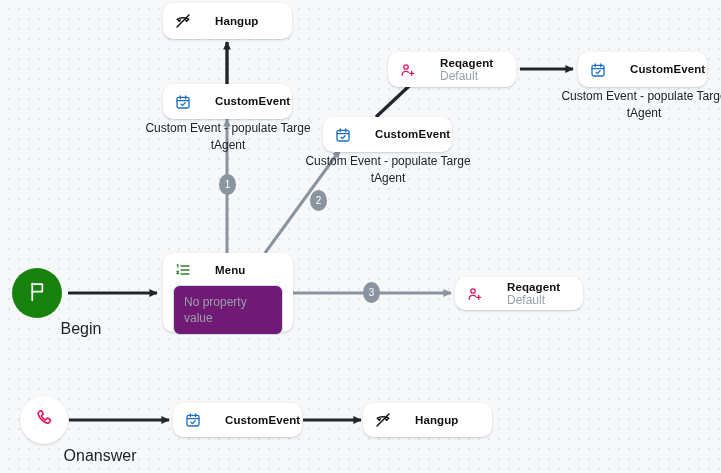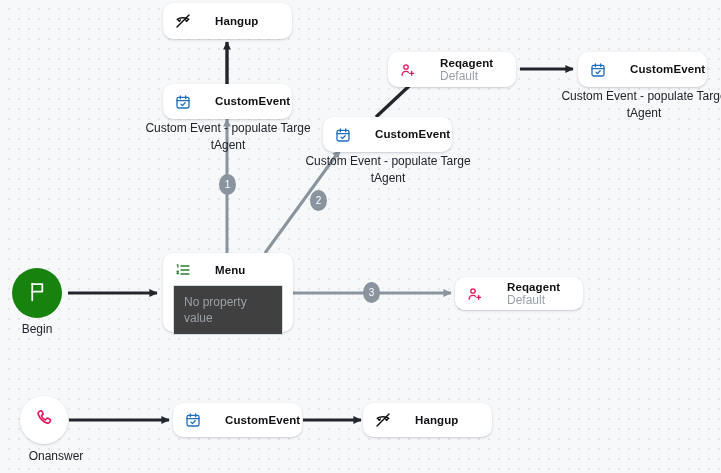--- a/index.html
+++ b/index.html
@@ -75,22 +75,22 @@
     padding: 9px 10px 10px 10px;
     justify-content: flex-start;
   }
   .menu-node .node-head {
     padding: 0 2px;
     margin-bottom: 7px;
   }
   .prop-box {
     flex: 1 1 auto;
     border: 1px solid #cfdde4;
-    border-radius: 0;
-    background: #404040;
+    border-radius: 7px;
+    background: #701a75;
     padding: 8px 10px;
     font-size: 12px;
     color: #9aa0a8;
     line-height: 16px;
   }
   .circle-node {
     position: absolute;
     border-radius: 50%;
     display: flex;
     align-items: center;
@@ -99,25 +99,26 @@
   }
   .circle-begin {
     background: #18820f;
   }
   .circle-onanswer {
     background: #ffffff;
     box-shadow: 0 1px 3px rgba(16,24,40,0.13), 0 1px 1px rgba(16,24,40,0.05);
   }
   .circle-caption {
     position: absolute;
-    font-size: 12px;
+    font-size: 16px;
     color: #21252b;
     line-height: 14px;
     text-align: center;
     white-space: nowrap;
+    margin-left: 44px;
   }
   .node-caption {
     position: absolute;
     font-size: 12px;
     color: #21252b;
     line-height: 17px;
     text-align: center;
   }
   .edge-badge {
     position: absolute;

